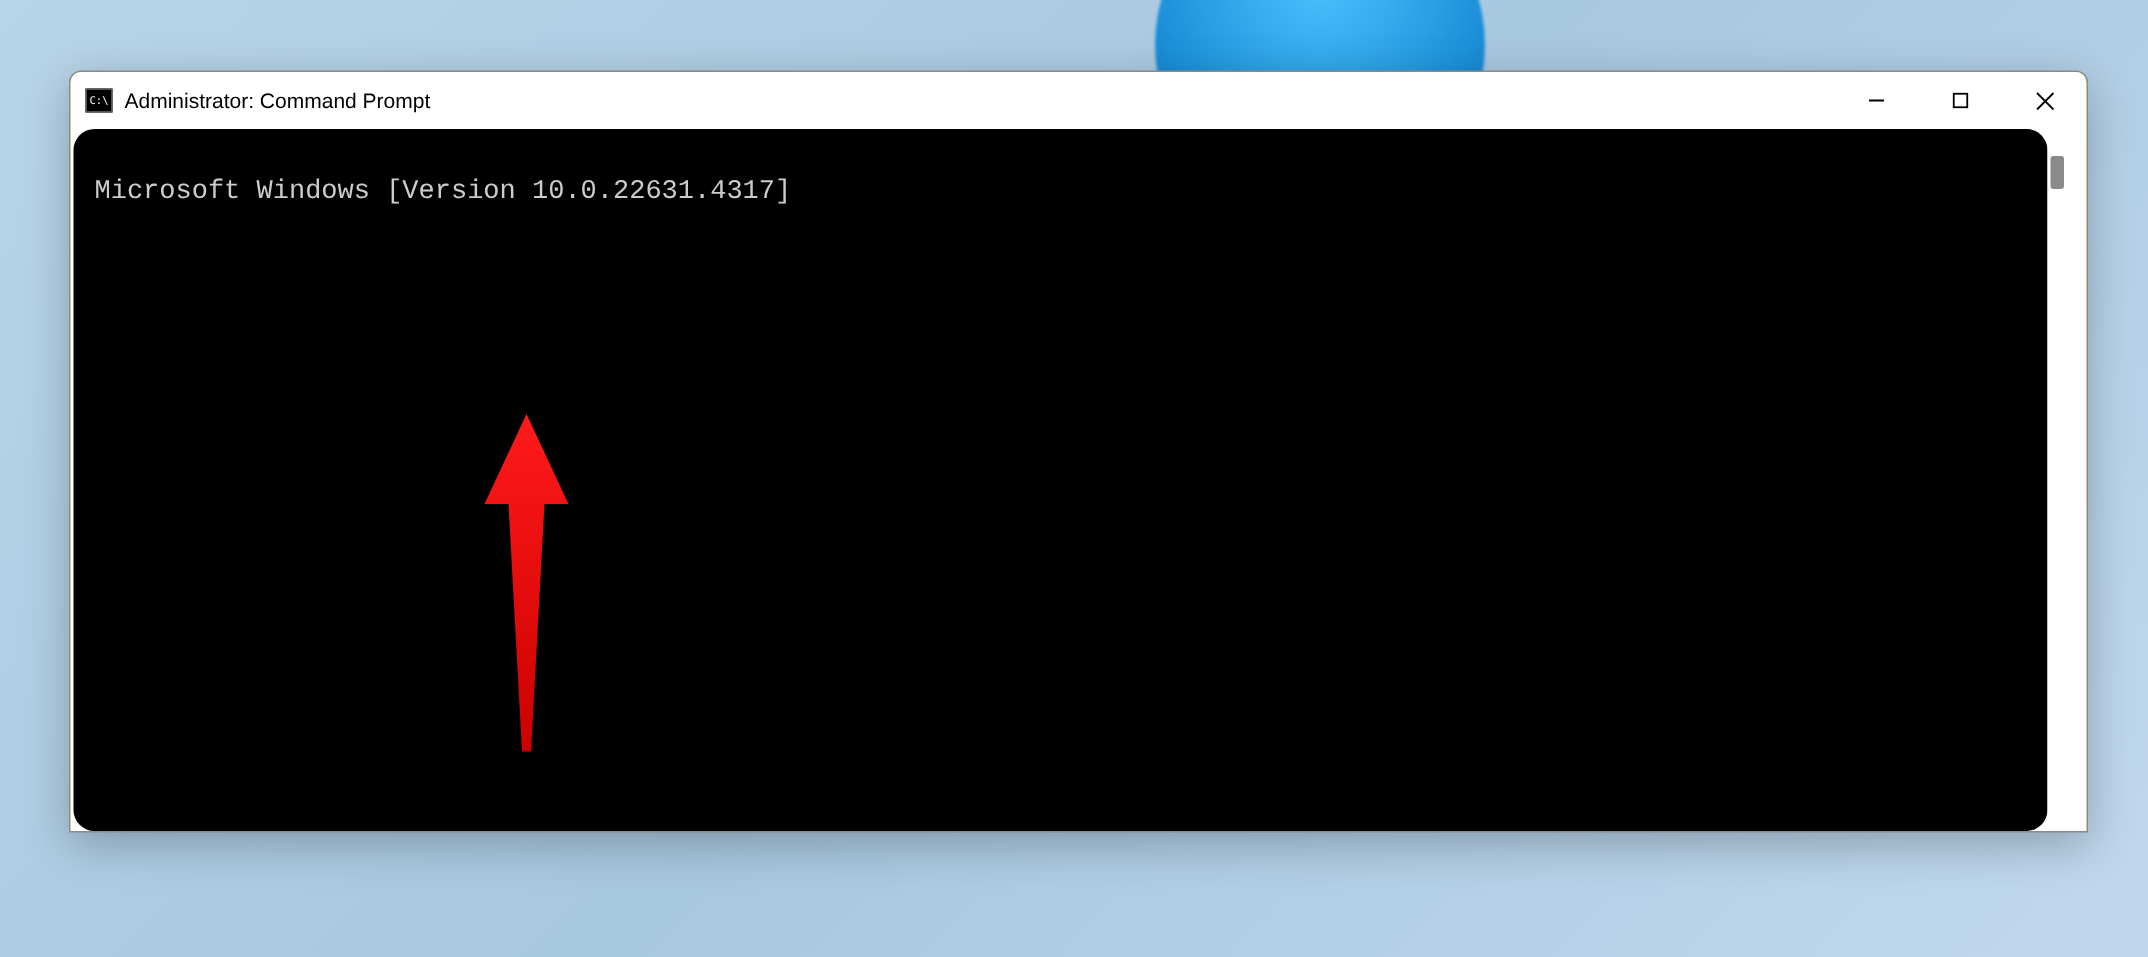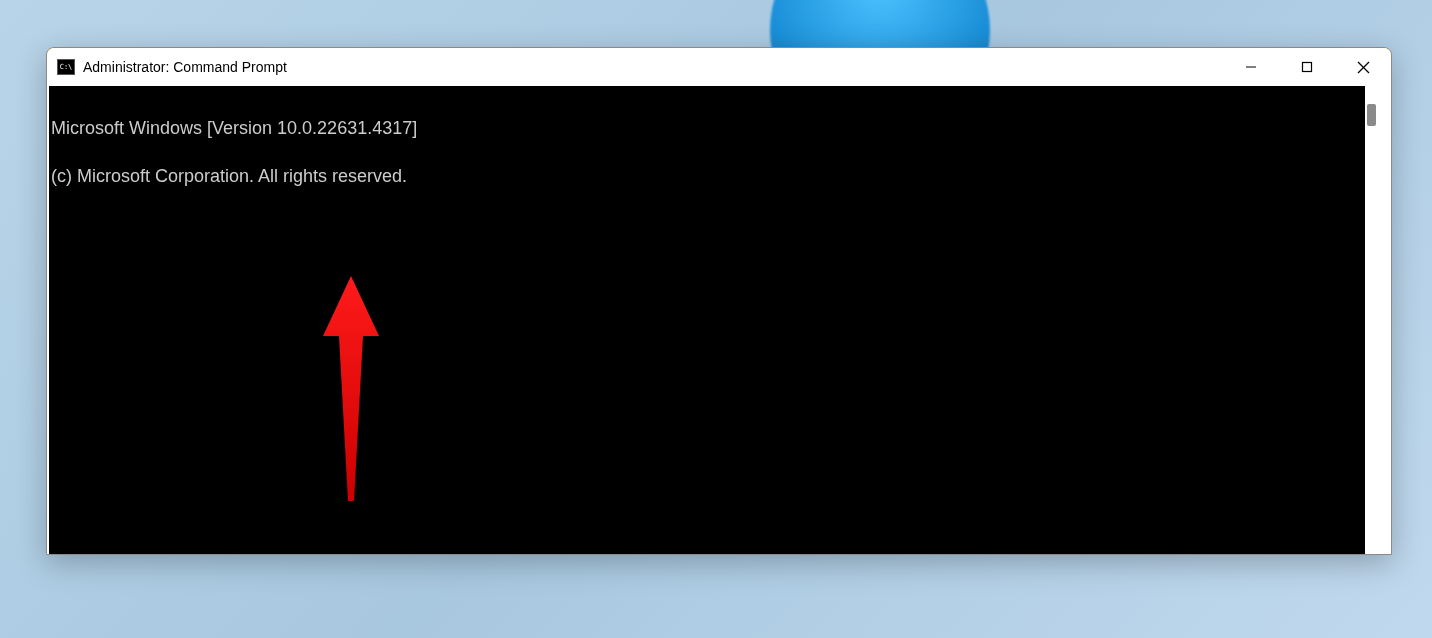--- a/index.html
+++ b/index.html
@@ -85,26 +85,27 @@
       flex: 1;
       background: #ffffff;
       padding: 0 13px 0 2px;
       position: relative;
       display: flex;
     }
     .terminal {
       flex: 1;
       background: #000000;
       color: #cccccc;
-      font-family: Liberation Sans, sans-serif;
+      font-family: Liberation Mono, monospace;
       font-size: 18px;
       line-height: 24px;
-      padding: 6px 2px;
+      padding: 6px 14px;
       white-space: pre;
       position: relative;
+      border-radius: 14px;
     }
     .term-line { white-space: pre; }
     .scrollbar-track {
       width: 13px;
       background: #ffffff;
       position: relative;
     }
     .scrollbar-thumb {
       position: absolute;
       top: 18px;
@@ -146,21 +147,20 @@
           <line x1="1" y1="1" x2="12" y2="12" stroke="#000" stroke-width="1.2"></line>
           <line x1="12" y1="1" x2="1" y2="12" stroke="#000" stroke-width="1.2"></line>
         </svg>
       </div>
     </div>
   </div>
 
   <div class="terminal-wrap">
     <div class="terminal">
 <div class="term-line">Microsoft Windows [Version 10.0.22631.4317]</div>
-<div class="term-line">(c) Microsoft Corporation. All rights reserved.</div>
 <div class="term-line"></div>
 
       <svg class="annotation-arrow" width="60" height="230" viewBox="0 0 60 230">
         <defs>
           <linearGradient id="redg" x1="0" y1="0" x2="0" y2="1">
             <stop offset="0%" stop-color="#ff1a1a"></stop>
             <stop offset="100%" stop-color="#cc0000"></stop>
           </linearGradient>
         </defs>
         <polygon points="30,0 58,60 42,60 33,225 27,225 18,60 2,60" fill="url(#redg)"></polygon>

